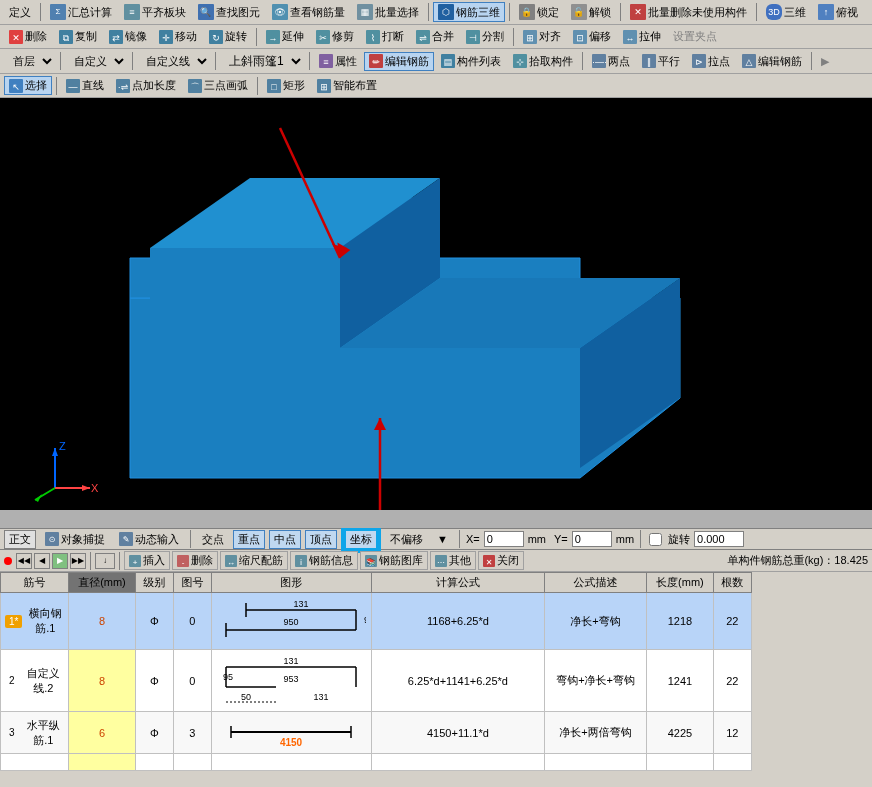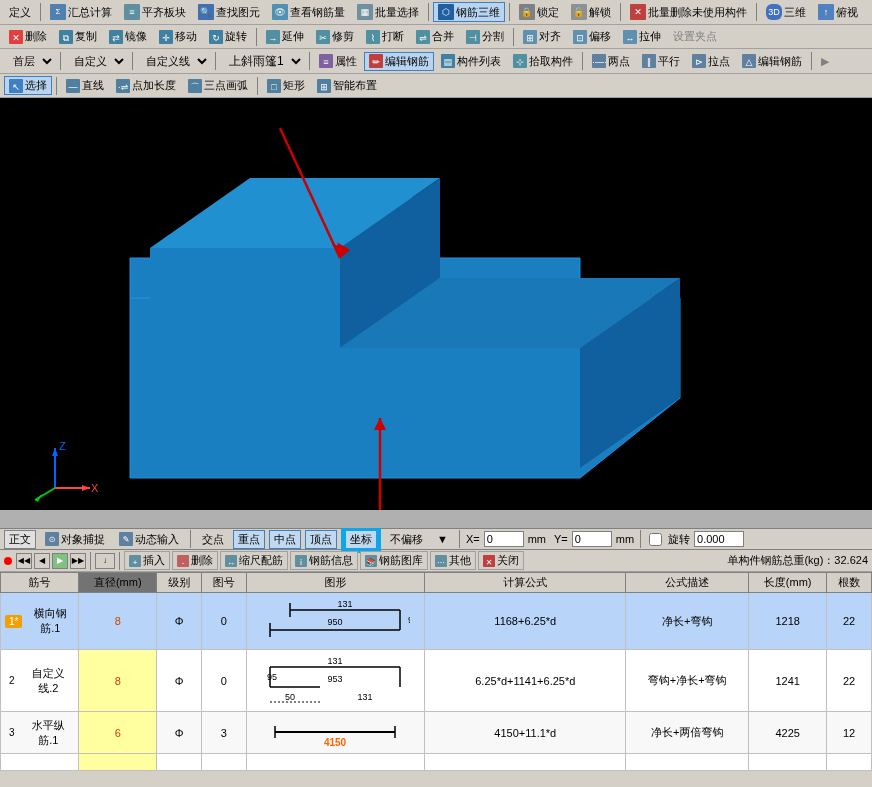--- a/index.html
+++ b/index.html
@@ -78,21 +78,21 @@
       background: #d4d0c8;
       border-bottom: 1px solid #a0a0a0;
       padding: 1px 4px;
       gap: 2px;
       height: 22px;
     }
 
     
     .table-container {
       background: white;
-      width: 872px;
+      width: 752px;
       flex: 1;
       overflow: auto;
     }
     table {
       width: 100%;
       border-collapse: collapse;
       font-size: 11px;
     }
     table th {
       background: #d4d0c8;
@@ -457,21 +457,21 @@
   </span>
   <span class="toolbar-btn" style="font-size:11px;border:1px solid #a0a0a0;">
     <span class="icon-box" style="background:#6090a0;width:12px;height:12px;font-size:8px;">⋯</span>
     <span>其他</span>
   </span>
   <span class="toolbar-btn" style="font-size:11px;border:1px solid #a0a0a0;">
     <span class="icon-box" style="background:#c04040;width:12px;height:12px;font-size:8px;">✕</span>
     <span>关闭</span>
   </span>
   <div style="flex:1;"></div>
-  <span style="font-size:11px;">单构件钢筋总重(kg)：32.624</span>
+  <span style="font-size:11px;">单构件钢筋总重(kg)：18.425</span>
 </div>
 
 <div class="table-container">
   <table>
     <thead>
       <tr>
         <th style="width:70px;">筋号</th>
         <th style="width:70px;background:#737373;">直径(mm)</th>
         <th style="width:40px;">级别</th>
         <th style="width:40px;">图号</th>

